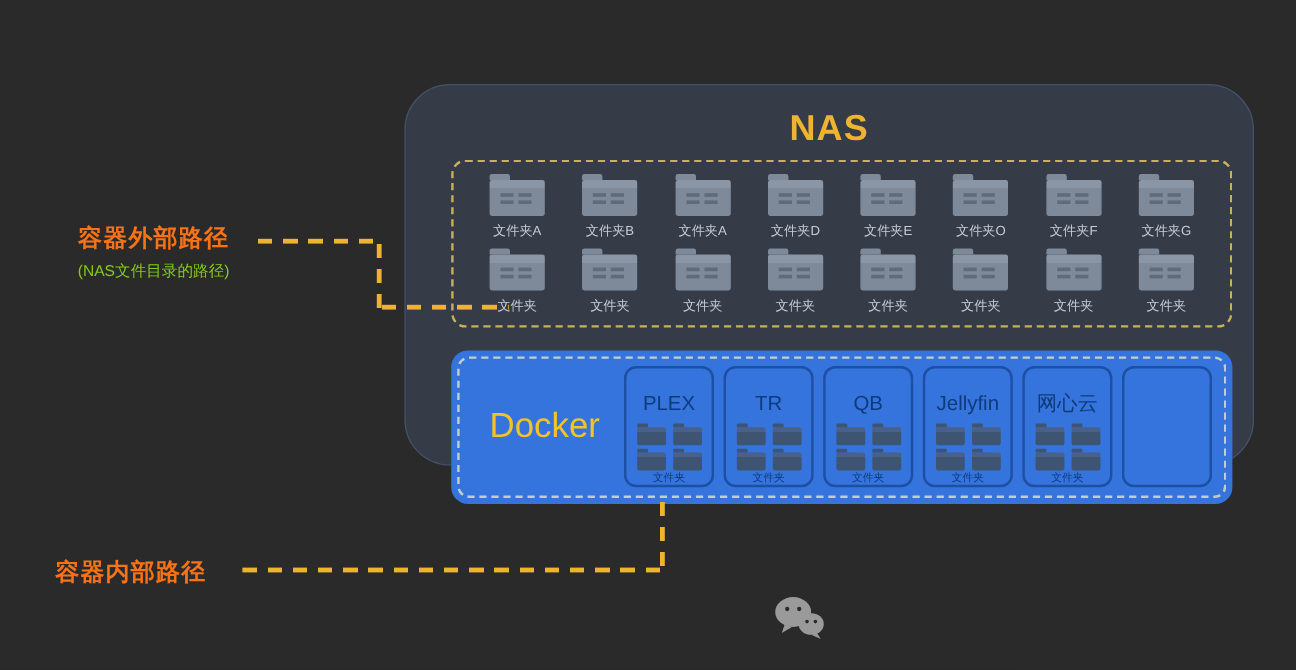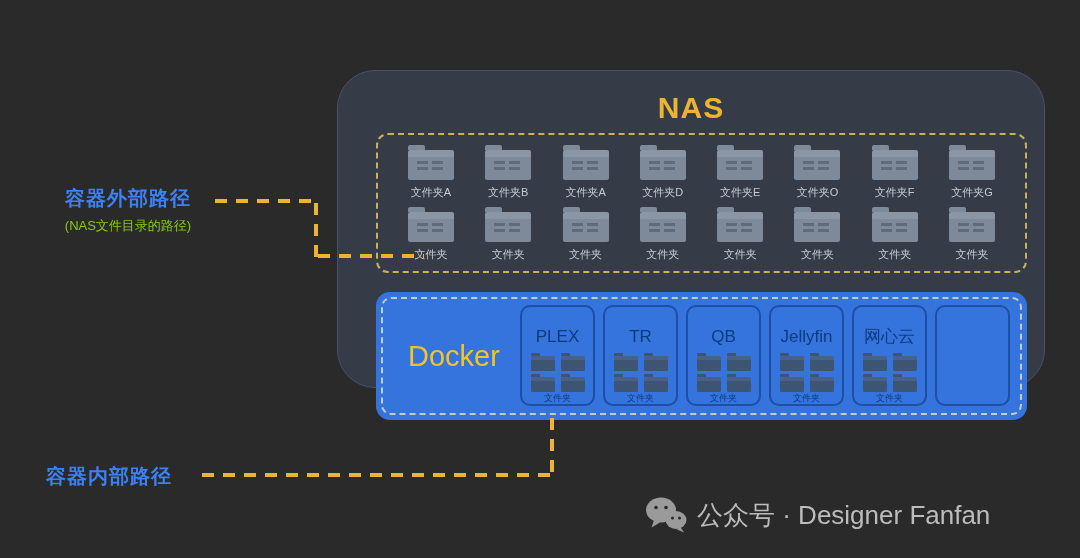--- a/index.html
+++ b/index.html
@@ -76,21 +76,21 @@
     background:linear-gradient(#49608a 0 4px,#3d5473 4px);
   }
   .sfolder::before {
     content:""; position:absolute; top:-3px; left:0; width:9px; height:3px;
     background:#3d5473; border-radius:1px 1px 0 0;
   }
   .container-folder-label { margin-top:auto; color:#0e3b7c; font-size:9px; }
 
   
   .ann-external { position:absolute; left:44px; top:185px; width:168px; text-align:center; }
-  .ann-title { color:#3b82f6; font-size:20px; font-weight:bold; letter-spacing:1px; white-space:nowrap; }
+  .ann-title { color:#f97316; font-size:20px; font-weight:bold; letter-spacing:1px; white-space:nowrap; }
   .ann-sub { color:#84cc16; font-size:13px; margin-top:5px; white-space:nowrap; }
   .ann-internal { position:absolute; left:46px; top:463px; }
 
   .hdash { position:absolute; height:4px;
     background:repeating-linear-gradient(90deg,#eeb431 0 12px,transparent 12px 21px); }
   .vdash { position:absolute; width:4px;
     background:repeating-linear-gradient(180deg,#eeb431 0 12px,transparent 12px 21px); }
 
   #conn-ext-h1 { left:215px; top:199px; width:103px; }
   #conn-ext-v  { left:314px; top:203px; height:55px; }
@@ -260,16 +260,15 @@
     <svg width="42" height="38" viewBox="0 0 42 38">
       <ellipse cx="16" cy="14" rx="15" ry="12.5" fill="#9a9a9a"></ellipse>
       <path d="M9 24 L6.5 31.5 L15 26.5 Z" fill="#9a9a9a"></path>
       <circle cx="11" cy="11.5" r="1.8" fill="#2a2a2a"></circle>
       <circle cx="21" cy="11.5" r="1.8" fill="#2a2a2a"></circle>
       <ellipse cx="31" cy="24" rx="10.5" ry="9" fill="#9a9a9a"></ellipse>
       <path d="M35.5 31 L39 36.5 L31.5 33.2 Z" fill="#9a9a9a"></path>
       <circle cx="27.5" cy="22" r="1.5" fill="#2a2a2a"></circle>
       <circle cx="34.5" cy="22" r="1.5" fill="#2a2a2a"></circle>
     </svg>
-    <span class="footer-text">公众号 · Designer Fanfan</span>
   </div>
 
 </div>
 
 </body></html>

